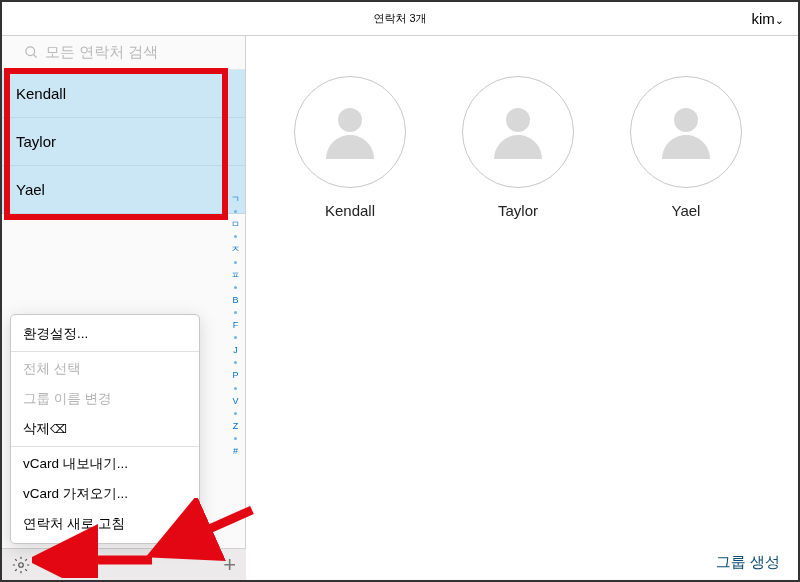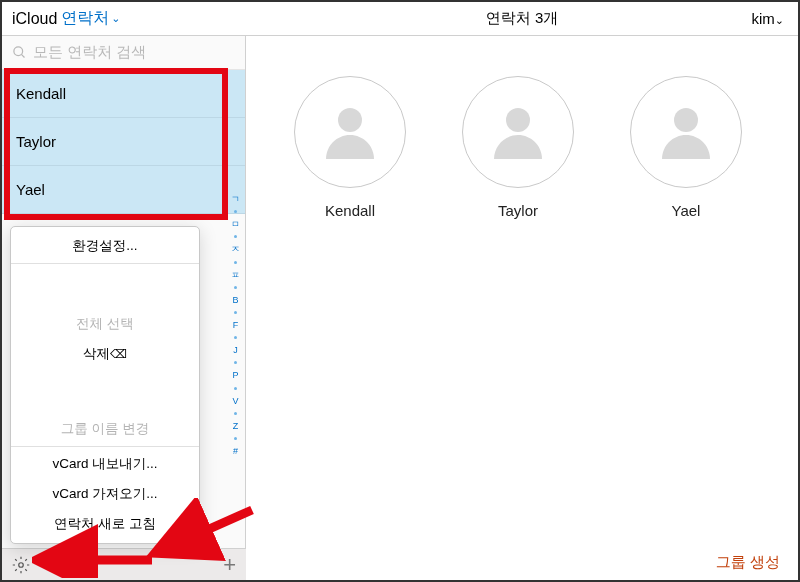--- a/index.html
+++ b/index.html
@@ -4,68 +4,63 @@
   <style>
     * { margin: 0; padding: 0; box-sizing: border-box; font-family: -apple-system, BlinkMacSystemFont, "Helvetica Neue", Arial, sans-serif; }
     body { width: 800px; height: 582px; border: 2px solid #333; position: relative; overflow: hidden; background: #fff; }
     
     .header { height: 34px; display: flex; border-bottom: 1px solid #d0d0d0; }
     .header-left { width: 244px; display: flex; align-items: center; padding: 0 10px; font-size: 16px; }
     .header-left .icloud { color: #000; font-weight: 500; }
     .header-left .contacts { color: #0070c9; margin-left: 4px; }
     .header-left .chev { color: #0070c9; font-size: 11px; margin-left: 2px; }
     .header-right { flex: 1; display: flex; align-items: center; justify-content: center; position: relative; }
-    .header-right .count { font-size: 15px; color: #000; }
+    .header-right .count { font-size: 11px; color: #000; }
     .header-right .user { position: absolute; right: 14px; color: #000000; font-size: 15px; }
     .header-right .user .chev2 { font-size: 11px; }
     
     .body { display: flex; height: calc(100% - 34px); }
     
     .sidebar { width: 244px; border-right: 1px solid #d0d0d0; display: flex; flex-direction: column; position: relative; background: #fafafa; }
     
-    .search { height: 34px; border-bottom: 1px solid #e5e5e5; display: flex; align-items: center; padding: 0 10px; color: #b0b0b0; }
+    .search { height: 34px; border-bottom: 1px solid #e5e5e5; display: flex; align-items: center; padding: 0 10px; color: #b0b0b0; margin-left: 12px; }
     .search svg { margin-right: 6px; }
     .search-text { font-size: 15px; color: #b8b8b8; }
     
     .contact-list { position: relative; }
     .red-box { position: absolute; top: -2px; left: 2px; width: 224px; height: 152px; border: 6px solid #e30613; z-index: 5; pointer-events: none; }
     .contact-item { height: 48px; display: flex; align-items: center; padding: 0 14px; background: #cbe7f5; border-bottom: 1px solid #bcd7e5; font-size: 15px; }
     
     .index-rail { position: absolute; right: 5px; top: 155px; display: flex; flex-direction: column; align-items: center; font-size: 9px; color: #0070c9; line-height: 1.8; }
     .index-rail span { display: block; }
     .index-rail .dot { width: 3px; height: 3px; border-radius: 50%; background: #6fb4e6; margin: 3px 0; }
     
     .gear-bar { position: absolute; bottom: 0; left: 0; width: 244px; height: 32px; background: #eceaea; border-top: 1px solid #d0d0d0; display: flex; align-items: center; padding: 0 10px; justify-content: space-between; }
     .plus { font-size: 22px; color: #787878; font-weight: 300; }
     
     .popup { position: absolute; left: 8px; bottom: 36px; width: 190px; background: #fff; border: 1px solid #c8c8c8; border-radius: 5px; box-shadow: 0 4px 18px rgba(0,0,0,0.15); z-index: 10; padding: 4px 0; }
-    .popup .mi { padding: 6px 12px; font-size: 13.5px; color: #000; display: flex; justify-content: center; align-items: center; }
-    .popup .mi.disabled { color: #b4b4b4; margin-top: 45px; }
+    .popup .mi { padding: 6px 12px; font-size: 13.5px; color: #000; display: flex; justify-content: flex-start; align-items: center; }
+    .popup .mi.disabled { color: #b4b4b4; }
     .popup .sep { height: 1px; background: #e0e0e0; margin: 2px 0; }
     .backspace { font-size: 12px; }
     
     .main { flex: 1; position: relative; padding-top: 40px; }
     .cards { display: flex; gap: 56px; padding-left: 48px; }
     .card { display: flex; flex-direction: column; align-items: center; }
     .avatar { width: 112px; height: 112px; border-radius: 50%; border: 1.5px solid #c9c9c9; display: flex; align-items: center; justify-content: center; margin-bottom: 14px; }
     .card-name { font-size: 15px; color: #222; }
     
-    .group-create { position: absolute; bottom: 8px; right: 18px; color: #c2410c; font-size: 15px; }
+    .group-create { position: absolute; bottom: 8px; right: 18px; color: #0c4a6e; font-size: 15px; }
     
     .arrow { position: absolute; z-index: 20; pointer-events: none; }
   </style>
 </head>
 <body>
 
 <div class="header">
-  <div class="header-left">
-    <span class="icloud">iCloud</span>
-    <span class="contacts">연락처</span>
-    <span class="chev">⌄</span>
-  </div>
   <div class="header-right">
     <span class="count">연락처 3개</span>
     <span class="user">
       <span>kim</span><span class="chev2">⌄</span>
     </span>
   </div>
 </div>
 
 <div class="body">
   <div class="sidebar">
@@ -115,26 +110,26 @@
     </div>
 
     <div class="popup">
       <div class="mi">
           <span>환경설정...</span>
         </div>
       <div class="sep"></div>
       <div class="mi disabled">
           <span>전체 선택</span>
         </div>
+      <div class="mi disabled">
+          <span>그룹 이름 변경</span>
+        </div>
       <div class="mi">
           <span>삭제</span>
           <span class="backspace">⌫</span>
-        </div>
-      <div class="mi disabled">
-          <span>그룹 이름 변경</span>
         </div>
       <div class="sep"></div>
       <div class="mi">
           <span>vCard 내보내기...</span>
         </div>
       <div class="mi">
           <span>vCard 가져오기...</span>
         </div>
       <div class="mi">
           <span>연락처 새로 고침</span>

